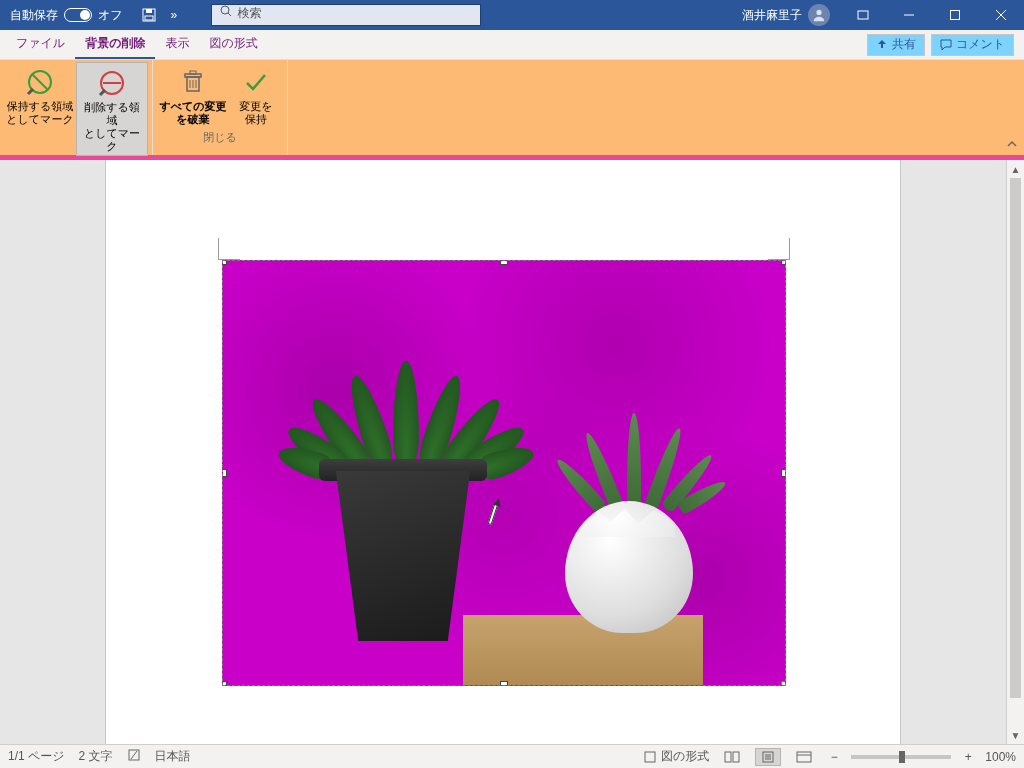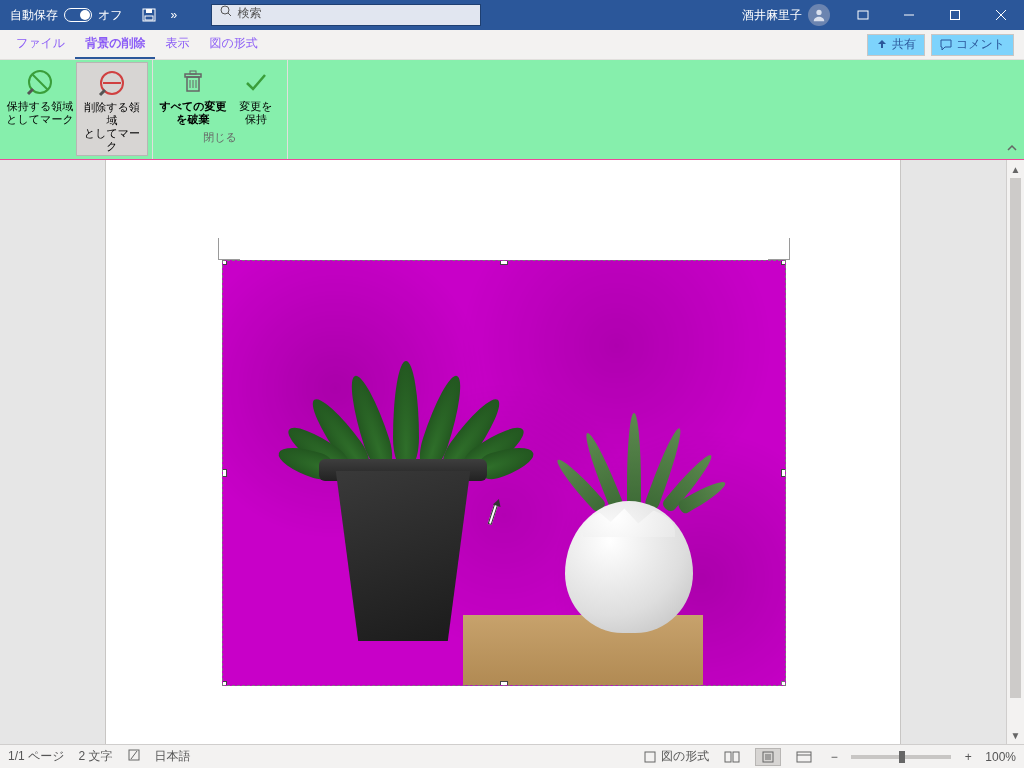--- a/index.html
+++ b/index.html
@@ -16,27 +16,27 @@
 .searchbox { flex: 0 0 270px; height: 22px; background: #e1e6f0; color: #444; display: flex; padding: 0 8px; font-size: 12px; gap: 6px; margin-left: 20px; border: 1px solid #1e3f71;}
 .spacer { flex: 1; }
 .user { gap: 6px; padding: 0 10px; }
 .avatar { width: 22px; height: 22px; border-radius: 50%; background: #6b84b0; display: flex; align-items: center; justify-content: center; }
 .avatar svg { width: 14px; height: 14px; fill: #d9e0ee; }
 .winbtn { width: 46px; height: 30px; display: flex; align-items: center; justify-content: center; }
 .winbtn svg { width: 12px; height: 12px; stroke: #fff; fill: none; stroke-width: 1; }
 
 
 .tabstrip { height: 30px; background: #f3f2f1; border-bottom: 1px solid #e1dfdd; display: flex; align-items: stretch; font-size: 12px; padding: 0 6px; }
-.tab { padding: 0 10px; display: flex; align-items: center; color: #8b5cf6; cursor: default; border-bottom: 2px solid transparent; }
+.tab { padding: 0 10px; display: flex; align-items: center; color: #701a75; cursor: default; border-bottom: 2px solid transparent; }
 .tab.active { border-bottom: 2px solid #2b579a; font-weight: 600; }
 .tabstrip .right { margin-left: auto; display: flex; align-items: center; gap: 6px; padding-right: 4px;}
 .pillbtn { height: 22px; border: 1px solid #c8c6c4; background: #7dd3fc; color: #2b579a; font-size: 12px; padding: 0 8px; display: flex; align-items: center; gap: 4px; }
 
 
-.ribbon { height: 100px; background: #86efac; border-bottom: 1px solid #ec4899; display: flex; position: relative; }
+.ribbon { height: 100px; background: #fdba74; border-bottom: 5px solid #ec4899; display: flex; position: relative; }
 .group { display: flex; flex-direction: column; align-items: center; border-right: 1px solid #e1dfdd; padding: 2px 4px 0 4px; }
 .group-btns { display: flex; }
 .bigbtn { width: 72px; display: flex; flex-direction: column; align-items: center; text-align: center; font-size: 11px; line-height: 13px; padding: 4px 2px 2px 2px; gap: 2px; }
 .bigbtn.narrow { width: 54px; }
 .bigbtn .ico { width: 32px; height: 32px; display: flex; align-items: center; justify-content: center; }
 .bigbtn.selected { background: #d7d5d3; border: 1px solid #b8b6b4; }
 .group-label { font-size: 11px; color: #666; padding: 2px 0 4px 0; }
 .ribbon-collapse { position: absolute; right: 6px; bottom: 2px; font-size: 12px; color: #666; }
 
 

